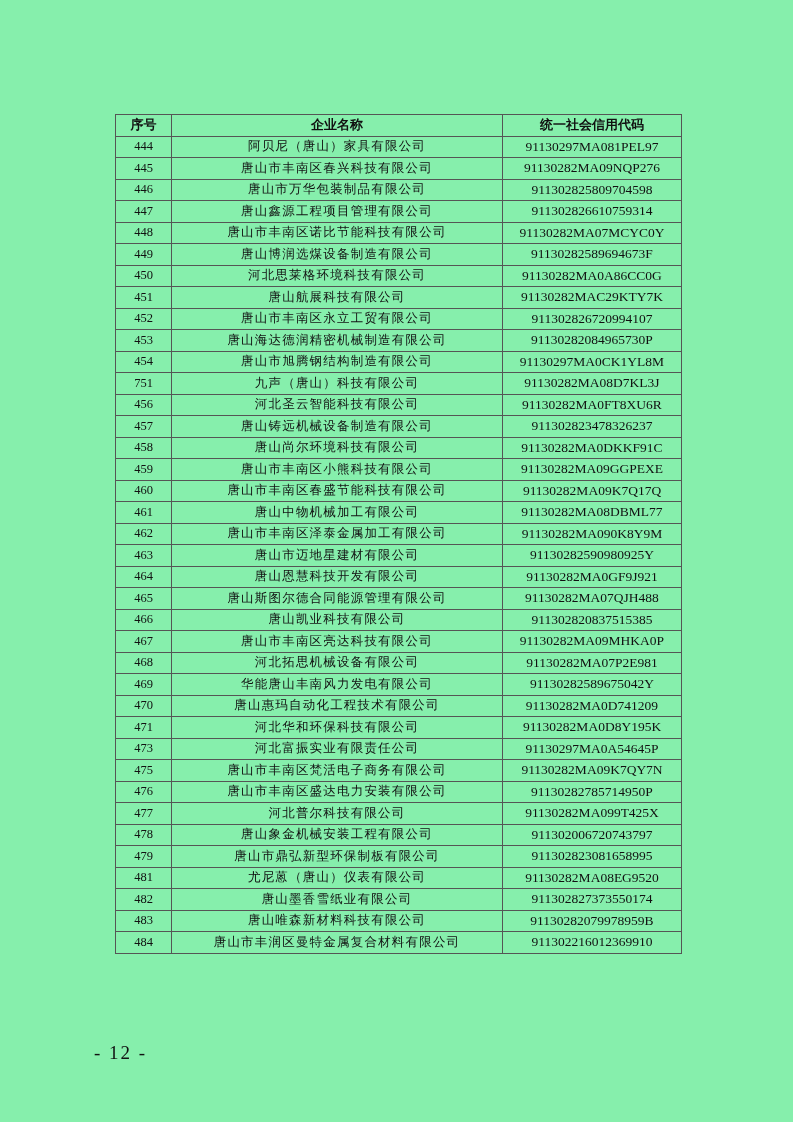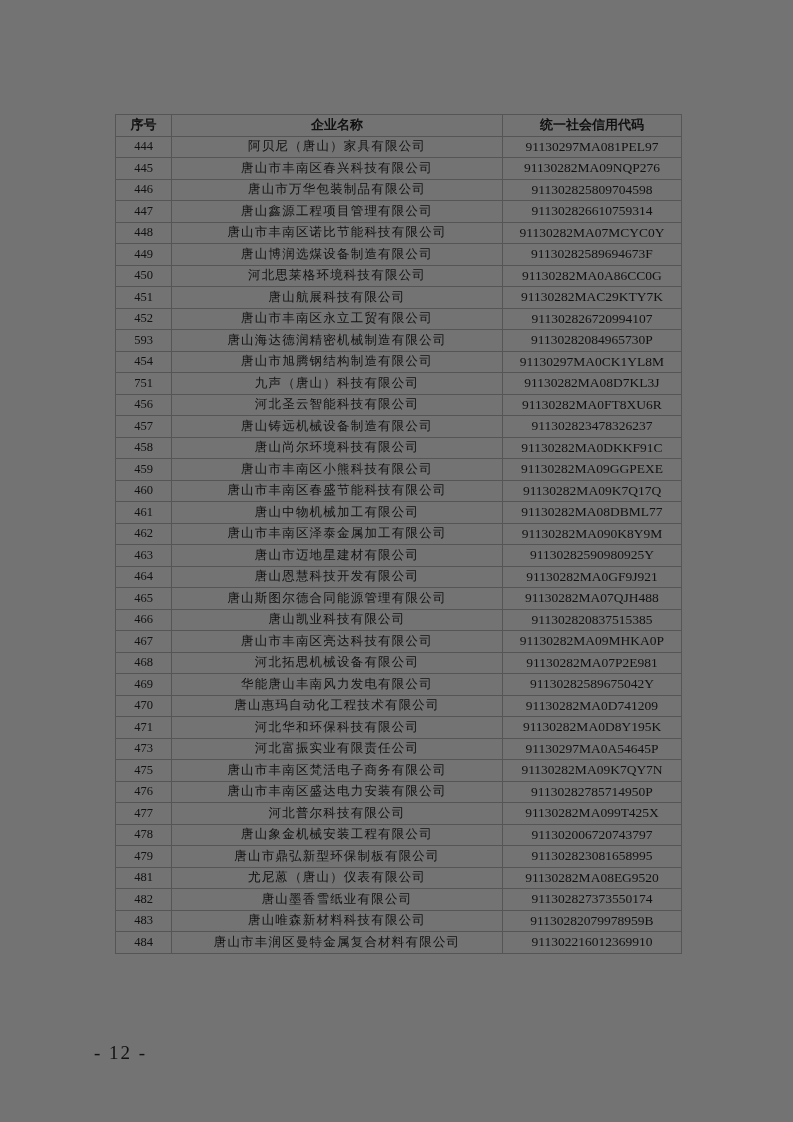--- a/index.html
+++ b/index.html
@@ -1,17 +1,17 @@
 <!DOCTYPE html>
 <html><head>
 <meta charset="utf-8">
 <style>
   html, body { margin: 0; padding: 0; background: #ffffff; }
   body { width: 793px; height: 1122px; position: relative; overflow: hidden; }
-  .page { position: absolute; left: 0; top: 0; width: 793px; height: 1122px; background: #737373; }
+  .page { position: absolute; left: 0; top: 0; width: 793px; height: 1122px; background: #86efac; }
   table.list {
     position: absolute;
     left: 115px;
     top: 114px;
     width: 566px;
     border-collapse: collapse;
     table-layout: fixed;
   }
   table.list th, table.list td {
     border: 1px solid #555;
@@ -111,21 +111,21 @@
           <td class="num">451</td>
           <td class="name">唐山航展科技有限公司</td>
           <td class="code">91130282MAC29KTY7K</td>
         </tr>
         <tr>
           <td class="num">452</td>
           <td class="name">唐山市丰南区永立工贸有限公司</td>
           <td class="code">911302826720994107</td>
         </tr>
         <tr>
-          <td class="num">593</td>
+          <td class="num">453</td>
           <td class="name">唐山海达德润精密机械制造有限公司</td>
           <td class="code">91130282084965730P</td>
         </tr>
         <tr>
           <td class="num">454</td>
           <td class="name">唐山市旭腾钢结构制造有限公司</td>
           <td class="code">91130297MA0CK1YL8M</td>
         </tr>
         <tr>
           <td class="num">751</td>

